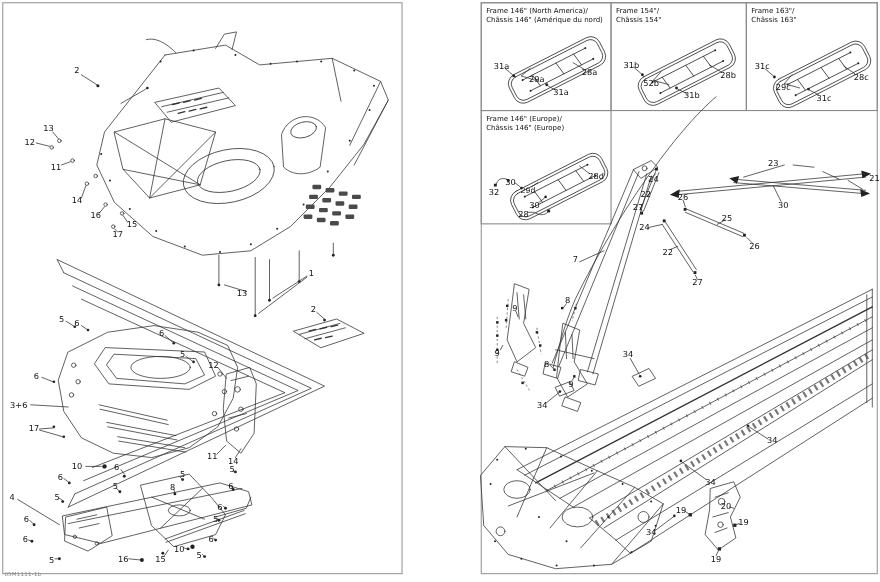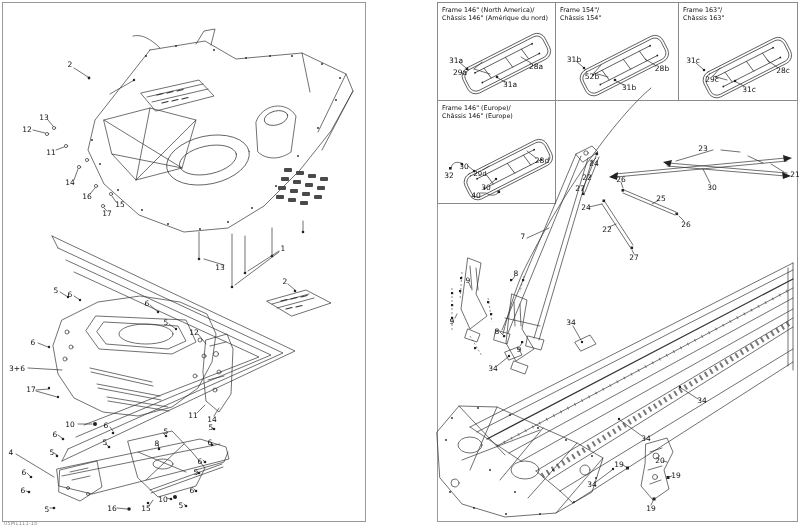--- a/index.html
+++ b/index.html
@@ -394,51 +394,51 @@
       <span class="callout" style="left: 594px; top: 163px;">24</span>
       <span class="callout" style="left: 587px; top: 177px;">22</span>
       <span class="callout" style="left: 580px; top: 188px;">27</span>
       <span class="callout" style="left: 621px; top: 179px;">26</span>
       <span class="callout" style="left: 661px; top: 198px;">25</span>
       <span class="callout" style="left: 686px; top: 224px;">26</span>
       <span class="callout" style="left: 607px; top: 229px;">22</span>
       <span class="callout" style="left: 634px; top: 257px;">27</span>
       <span class="callout" style="left: 586px; top: 207px;">24</span>
       <span class="callout" style="left: 703px; top: 148px;">23</span>
-      <span class="callout" style="left: 767px; top: 174px; margin-left: 28px;">21</span>
+      <span class="callout" style="left: 767px; top: 162px; margin-left: 28px;">21</span>
       <span class="callout" style="left: 712px; top: 187px;">30</span>
       <span class="callout" style="left: 523px; top: 236px;">7</span>
       <span class="callout" style="left: 516px; top: 273px;">8</span>
       <span class="callout" style="left: 468px; top: 280px;">9</span>
       <span class="callout" style="left: 452px; top: 321px;">9</span>
       <span class="callout" style="left: 497px; top: 331px;">8</span>
       <span class="callout" style="left: 519px; top: 349px;">9</span>
       <span class="callout" style="left: 571px; top: 322px;">34</span>
       <span class="callout" style="left: 493px; top: 368px;">34</span>
       <span class="callout" style="left: 702px; top: 400px;">34</span>
       <span class="callout" style="left: 646px; top: 438px;">34</span>
       <span class="callout" style="left: 592px; top: 484px;">34</span>
       <span class="callout" style="left: 660px; top: 460px;">20</span>
       <span class="callout" style="left: 619px; top: 464px;">19</span>
       <span class="callout" style="left: 676px; top: 475px;">19</span>
       <span class="callout" style="left: 651px; top: 508px;">19</span>
       <span class="callout" style="left: 456px; top: 60px;">31a</span>
-      <span class="callout" style="left: 460px; top: 72px;">29a</span>
+      <span class="callout" style="left: 488px; top: 72px;">29a</span>
       <span class="callout" style="left: 536px; top: 66px;">28a</span>
       <span class="callout" style="left: 510px; top: 84px;">31a</span>
       <span class="callout" style="left: 574px; top: 59px;">31b</span>
       <span class="callout" style="left: 592px; top: 76px;">52b</span>
       <span class="callout" style="left: 662px; top: 68px;">28b</span>
       <span class="callout" style="left: 629px; top: 87px;">31b</span>
       <span class="callout" style="left: 693px; top: 60px;">31c</span>
       <span class="callout" style="left: 712px; top: 79px;">29c</span>
       <span class="callout" style="left: 783px; top: 70px;">28c</span>
       <span class="callout" style="left: 749px; top: 89px;">31c</span>
       <span class="callout" style="left: 449px; top: 175px;">32</span>
       <span class="callout" style="left: 464px; top: 166px;">30</span>
       <span class="callout" style="left: 480px; top: 174px; font-family: Liberation Mono, monospace;">29d</span>
       <span class="callout" style="left: 542px; top: 160px;">28d</span>
       <span class="callout" style="left: 486px; top: 187px;">30</span>
-      <span class="callout" style="left: 476px; top: 195px;">40</span>
+      <span class="callout" style="left: 476px; top: 195px;">28</span>
     </div>
 
   <div class="docnum">05M1111-1b</div>
 </div>
 
 </body></html>

